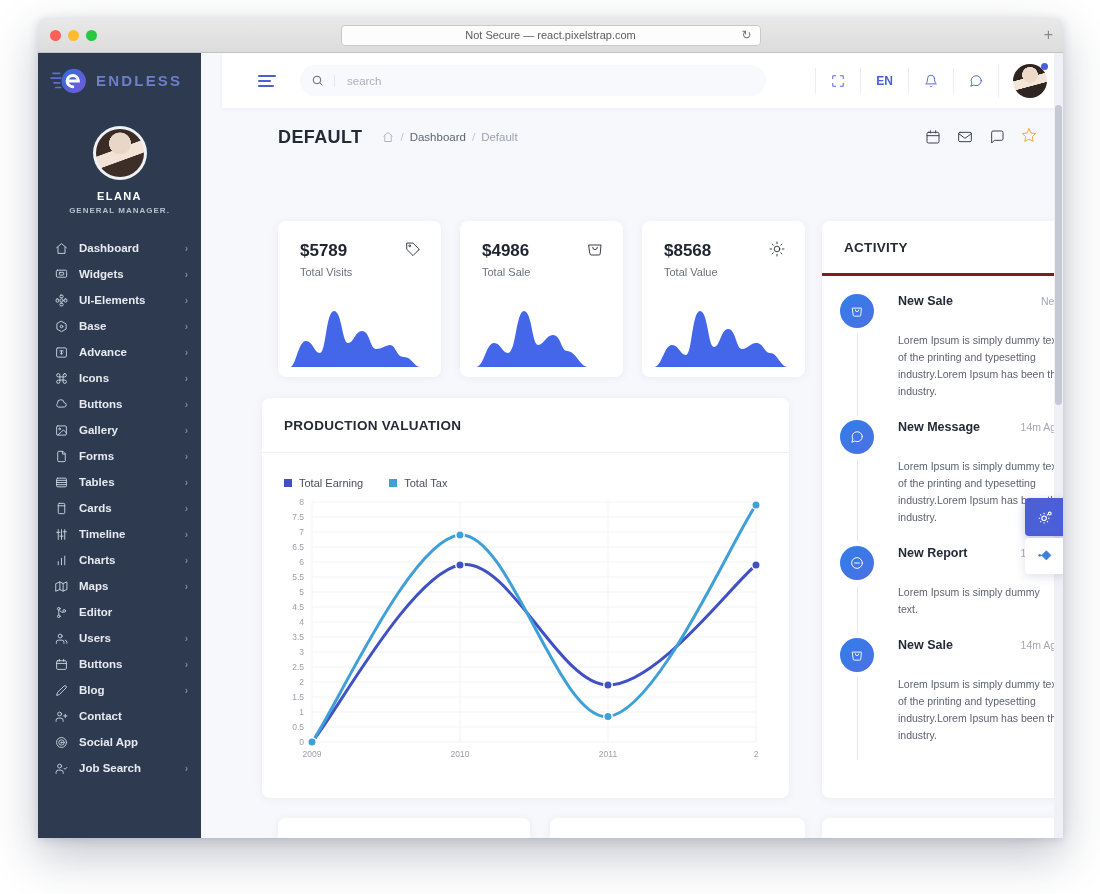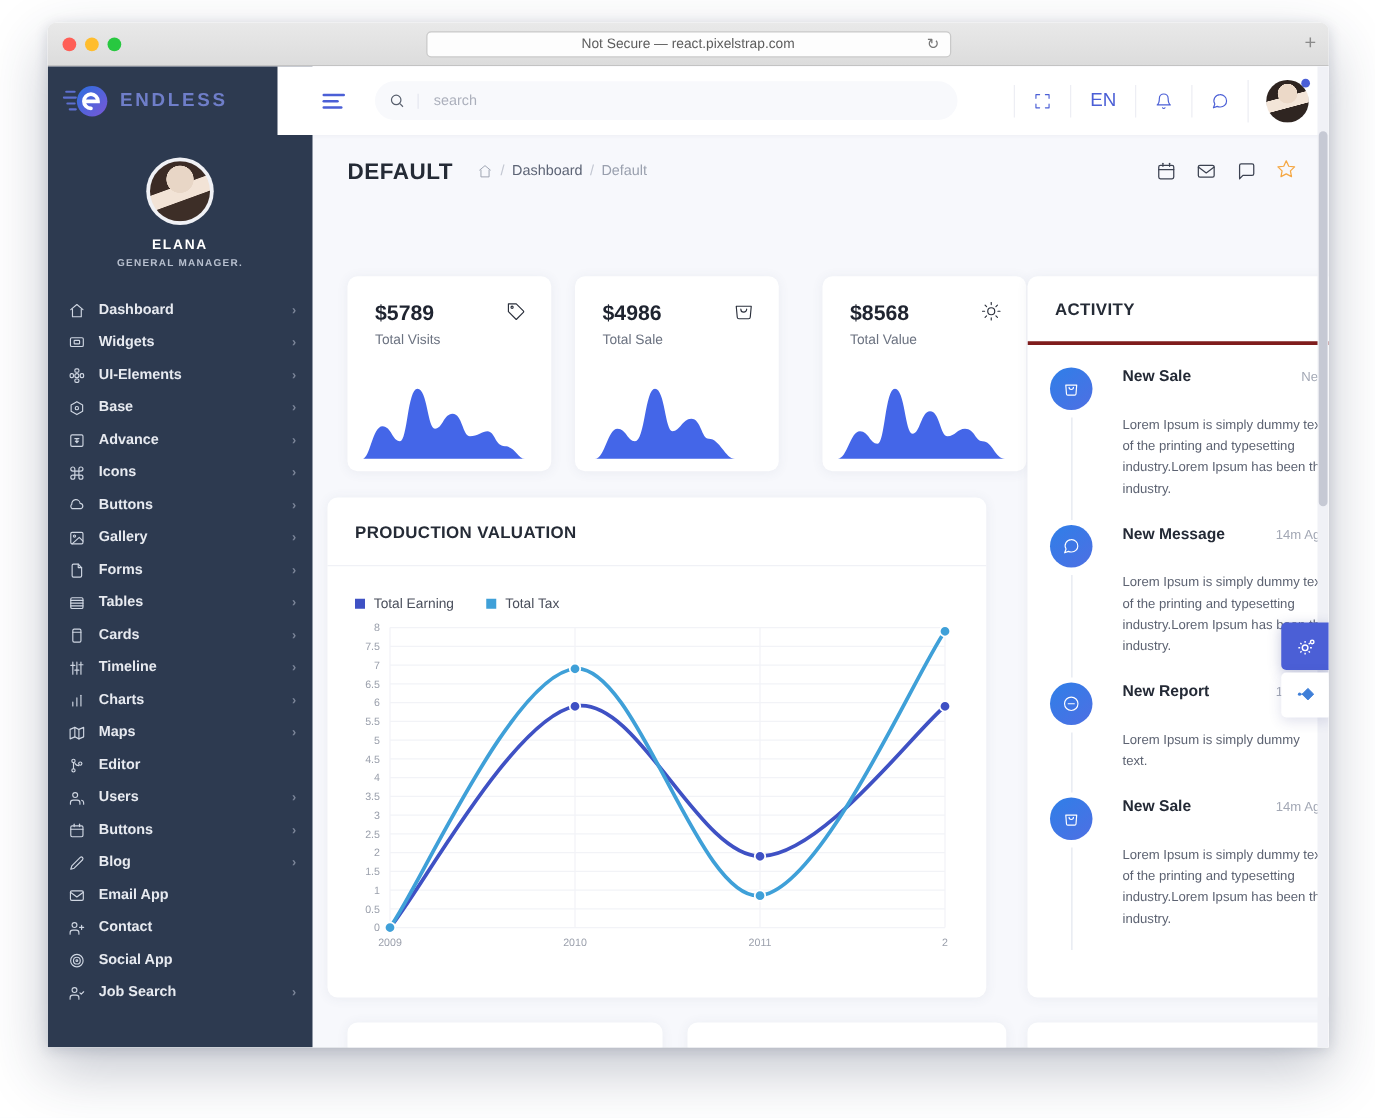--- a/index.html
+++ b/index.html
@@ -50,21 +50,21 @@
   #app-viewport {
     position: relative;
     width: 1025px; height: 785px;
     background: #f7f8fc;
     overflow: hidden;
   }
 
   
   #sidebar {
     position: absolute; left: 0; top: 0;
-    width: 212px; height: 785px;
+    width: 163px; height: 785px;
     background: #2d3a50;
     overflow: hidden;
   }
   #logo-area { height: 55px; display: flex; align-items: center; padding-left: 12px; }
   #logo-mark { width: 38px; height: 30px; position: relative; }
   #logo-text {
     margin-left: 8px; font-size: 15px; font-weight: 700;
     letter-spacing: 2.2px; color: #6f7ec9;
   }
   #profile-block { padding: 18px 0 14px; text-align: center; }
@@ -134,21 +134,21 @@
   #topbar-right {
     margin-left: auto; display: flex; align-items: center; height: 32px;
   }
   .tr-cell {
     display: flex; align-items: center; justify-content: center;
     padding: 0 15px; height: 26px;
     border-left: 1px solid #edeef4; cursor: pointer;
   }
   .tr-cell svg { width: 14px; height: 14px; stroke: #4b5fd6; fill: none; stroke-width: 1.6;
                  stroke-linecap: round; stroke-linejoin: round; }
-  #lang-label { font-size: 15px; font-weight: 400; color: #4b5fd6; }
+  #lang-label { font-size: 12px; font-weight: 700; color: #4b5fd6; }
   #header-avatar-wrap { padding: 0 16px 0 14px; border-left: 1px solid #edeef4; position: relative; }
   #header-avatar {
     width: 34px; height: 34px; border-radius: 50%; overflow: hidden;
     background: radial-gradient(circle at 50% 32%, #ecd9c8 0 27%, transparent 28%),
                 linear-gradient(165deg,#2e2420 0 40%, #f3e5d8 41% 62%, #2f2521 63%);
     background-color: #443630;
   }
   #avatar-badge {
     position: absolute; right: 15px; top: -1px;
     width: 7px; height: 7px; border-radius: 50%; background: #4b5fd6;
@@ -171,21 +171,21 @@
                            stroke-width: 1.5; stroke-linecap: round; stroke-linejoin: round; cursor: pointer; }
   #star-icon svg { stroke: #f5a742; }
 
   
   #content { position: absolute; left: 184px; top: 113px; width: 841px; height: 672px; }
 
   .card { background: #fff; border-radius: 8px; box-shadow: 0 1px 9px rgba(70,80,110,.07); }
 
   
   .stat-card { position: absolute; top: 55px; width: 163px; height: 156px; }
-  #stat-0 { left: 56px; }  #stat-1 { left: 238px; } #stat-2 { left: 436px; text-decoration: underline; }
+  #stat-0 { left: 56px; }  #stat-1 { left: 238px; } #stat-2 { left: 420px; text-decoration: underline; }
   .stat-val { position: absolute; left: 22px; top: 20px; font-size: 17px; font-weight: 700; color: #1f2430; }
   .stat-label { position: absolute; left: 22px; top: 45px; font-size: 11px; color: #6b7280; }
   .stat-ic { position: absolute; right: 20px; top: 20px; }
   .stat-ic svg { width: 16px; height: 16px; stroke: #2b303c; fill: none;
                  stroke-width: 1.4; stroke-linecap: round; stroke-linejoin: round; }
   .spark { position: absolute; left: 8px; bottom: 8px; width: 147px; height: 68px; }
 
   
   #prod-card { position: absolute; left: 40px; top: 232px; width: 527px; height: 400px; }
   #prod-head { height: 55px; display: flex; align-items: center; padding-left: 22px;
@@ -482,30 +482,20 @@
             <span class="nav-arrow">›</span>
           </div>
           <div class="nav-item">
             <span class="nav-ic">
               <svg viewBox="0 0 24 24">
                 <path d="M17 3.5a2.5 2.5 0 0 1 3.5 3.5L8 19.5 3 21l1.5-5z"></path>
               </svg>
             </span>
             <span class="nav-label">Blog</span>
             <span class="nav-arrow">›</span>
-          </div>
-          <div class="nav-item">
-            <span class="nav-ic">
-              <svg viewBox="0 0 24 24">
-                <rect x="2.5" y="5" width="19" height="14" rx="2"></rect>
-                <path d="M2.5 7l9.5 7 9.5-7"></path>
-              </svg>
-            </span>
-            <span class="nav-label">Email App</span>
-            <span class="nav-arrow"></span>
           </div>
           <div class="nav-item">
             <span class="nav-ic">
               <svg viewBox="0 0 24 24">
                 <path d="M15 21v-2a4 4 0 0 0-4-4H6a4 4 0 0 0-4 4v2"></path>
                 <circle cx="8.5" cy="7.5" r="3.6"></circle>
                 <line x1="19" y1="8" x2="19" y2="14"></line>
                 <line x1="16" y1="11" x2="22" y2="11"></line>
               </svg>
             </span>

